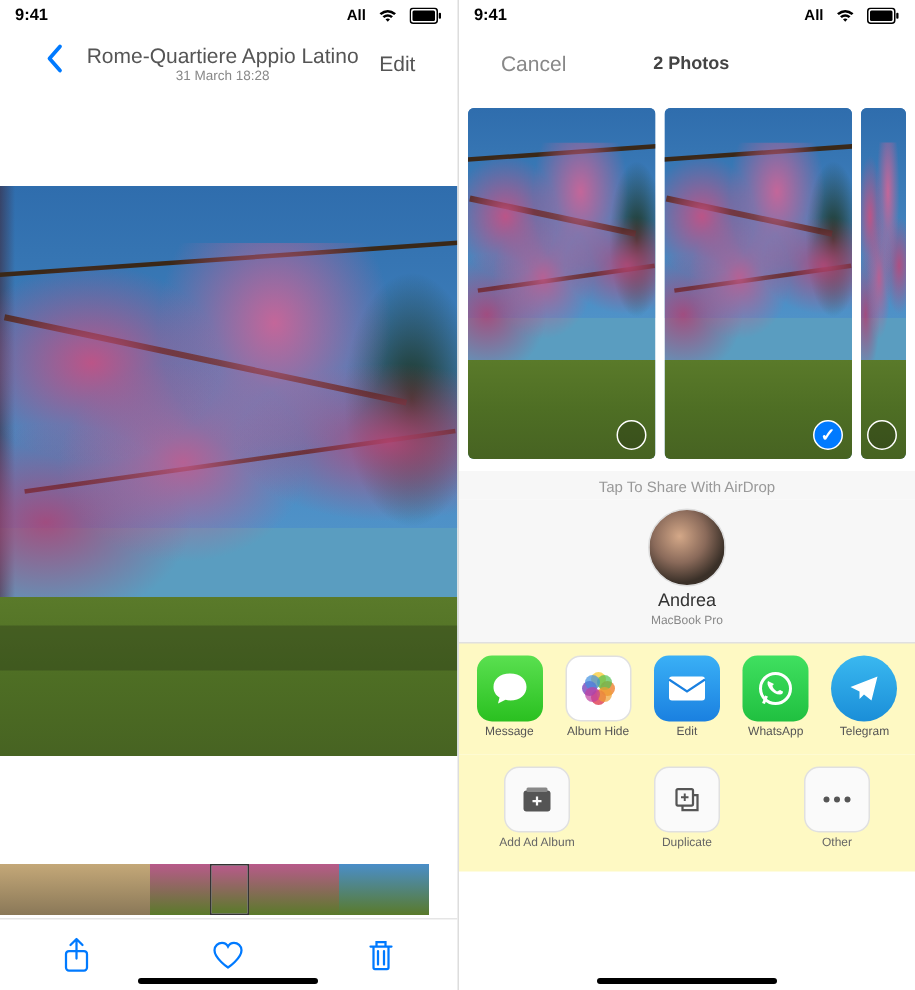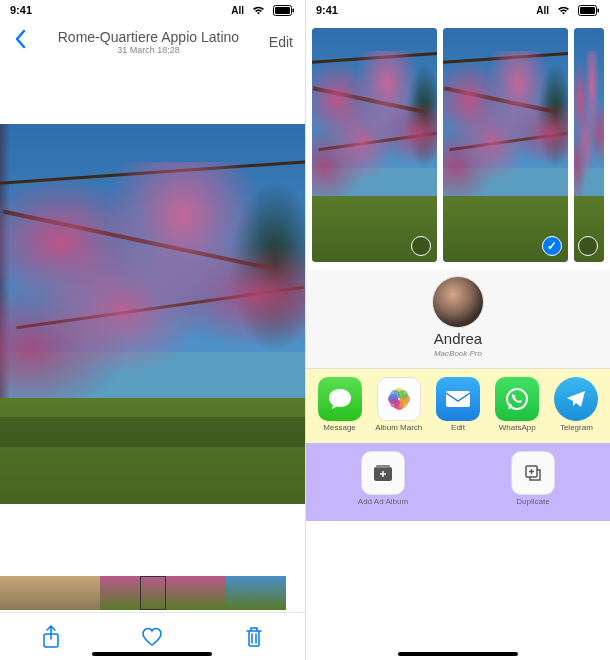--- a/index.html
+++ b/index.html
@@ -4,21 +4,21 @@
 <style>
   * { margin: 0; padding: 0; box-sizing: border-box; font-family: -apple-system, BlinkMacSystemFont, "Helvetica Neue", sans-serif; }
   body { width: 610px; height: 660px; background: #f2f2f2; overflow: hidden; display: flex; }
   .phone { width: 333px; height: 660px; background: #fff; position: relative; display: flex; flex-direction: column; }
   .phone + .phone { border-left: 1px solid #ddd; }
 
   .status-bar { height: 20px; display: flex; align-items: center; justify-content: space-between; padding: 0 10px; font-size: 11px; font-weight: 600; }
   .status-right { display: flex; align-items: center; gap: 8px; font-size: 10px; justify-content: flex-end; }
   .status-right svg { display: block; }
 
-  .nav-bar { height: 44px; display: flex; align-items: center; padding: 0 8px; position: relative; }
+  .nav-bar { height: 44px; display: flex; align-items: center; padding: 0 24px; position: relative; }
   .nav-back { color: #007aff; font-size: 22px; padding: 0 6px; }
   .nav-title { flex: 1; text-align: center; font-size: 14px; color: #555; font-weight: 500; white-space: nowrap; overflow: hidden; }
   .nav-title-small { font-size: 9px; color: #888; display: block; }
   .nav-edit { font-size: 14px; color: #555; padding: 0 4px; }
   .nav-cancel { font-size: 14px; color: #888; padding: 0 4px; }
   .nav-count { flex: 1; text-align: center; font-size: 12px; font-weight: 600; color: #444; }
 
   .main-photo { width: 100%; flex: 1; position: relative; background: #fff; }
   .main-photo .gap { height: 60px; background: #fff; }
   .photo-img { width: 100%; height: 380px; background: linear-gradient(to bottom, #3b7ab8 0%, #4a8ec9 30%, #5a9dc0 45%); position: relative; overflow: hidden; }
@@ -51,34 +51,34 @@
   .share-thumb { flex: 1; position: relative; border-radius: 4px; overflow: hidden; }
   .share-thumb .photo-img { height: 100%; }
   .sel-circle { position: absolute; bottom: 6px; right: 6px; width: 20px; height: 20px; border-radius: 50%; border: 1.5px solid #fff; background: rgba(0,0,0,0.2); }
   .sel-circle.on { background: #007aff; border-color: #fff; display:flex; align-items:center; justify-content:center; }
   .sel-circle.on::after { content:"✓"; color:#fff; font-size:12px; font-weight:bold; }
   .share-thumb.narrow { flex: 0 0 30px; }
 
   .airdrop-row { text-align: center; font-size: 10px; color: #999; padding: 6px 0 2px; background: #f7f7f7; }
   .airdrop-contact { display: flex; flex-direction: column; align-items: center; gap: 2px; padding: 6px 0 10px; background: #f7f7f7; }
   .avatar { width: 52px; height: 52px; border-radius: 50%; background: radial-gradient(circle at 40% 35%, #d4a888 0%, #8a6a5a 40%, #3a3028 70%); border: 1px solid #ddd; }
-  .contact-name { font-size: 15px; color: #333; }
-  .contact-dev { font-size: 8px; color: #888; font-style: italic; }
+  .contact-name { font-size: 12px; color: #333; }
+  .contact-dev { font-size: 8px; color: #888; }
 
   .app-row { display: flex; padding: 8px 4px 10px; background: #fef9c3; border-top: 0.5px solid #e0e0e0; }
   .app-item { flex: 1; display: flex; flex-direction: column; align-items: center; gap: 3px; }
   .app-icon { width: 44px; height: 44px; border-radius: 10px; display: flex; align-items: center; justify-content: center; }
   .app-label { font-size: 8px; color: #555; text-align: center; line-height: 1.1; }
   .ic-msg { background: linear-gradient(#5ae050,#2ac020); }
   .ic-photos { background: #fff; border:0.5px solid #e0e0e0; }
   .ic-mail { background: linear-gradient(#3ab0f6,#1a80e0); }
   .ic-tg { background: linear-gradient(#3ab8f0,#1a8ed8); border-radius:50%; }
   .ic-wa { background: linear-gradient(#40e060,#20c040); }
 
-  .action-row { display: flex; padding: 8px 4px 14px; background: #c4b5fd; gap: 4px; }
+  .action-row { display: flex; padding: 8px 4px 14px; background: #fef9c3; gap: 4px; }
   .action-item { flex: 1; display: flex; flex-direction: column; align-items: center; gap: 3px; }
   .action-btn { width: 44px; height: 44px; border-radius: 10px; background: #fafafa; border: 0.5px solid #e0e0e0; display: flex; align-items: center; justify-content: center; color: #555; }
   .action-label { font-size: 8px; color: #666; text-align: center; line-height: 1.1; }
 </style>
 </head>
 <body>
 
 <div class="phone">
   <div class="status-bar">
     <span>9:41</span>
@@ -171,20 +171,25 @@
           <path d="M6.5 9.5 L8 7.8 Q6.5 6.8 5 7.8 Z M3 5.8 Q6.5 3.2 10 5.8 L8.8 7 Q6.5 5.2 4.2 7 Z M1 3.8 Q6.5 -0.5 12 3.8 L10.8 5 Q6.5 1.5 2.2 5 Z" fill="#000"></path>
         </svg>
       <svg width="22" height="11" viewBox="0 0 22 11">
           <rect x="0.5" y="0.5" width="18" height="10" rx="2" fill="none" stroke="#000"></rect>
           <rect x="2" y="2" width="15" height="7" rx="1" fill="#000"></rect>
           <rect x="19.5" y="3.5" width="1.5" height="4" rx="0.7" fill="#000"></rect>
         </svg>
     </span>
   </div>
 
+  <div class="nav-bar">
+    <span class="nav-cancel">Cancel</span>
+    <span class="nav-count">2 Photos</span>
+    <span style="width:46px"></span>
+  </div>
 
   <div class="share-thumbs">
     <div class="share-thumb">
       <div class="photo-img">
           <div class="sky"></div>
           <div class="tree-dark"></div>
           <div class="branch b1"></div>
           <div class="branch b2"></div>
           <div class="branch b3"></div>
           <div class="blossom"></div>
@@ -207,20 +212,21 @@
     <div class="share-thumb narrow">
       <div class="photo-img">
           <div class="sky"></div>
           <div class="blossom"></div>
           <div class="grass"></div>
         </div>
       <div class="sel-circle"></div>
     </div>
   </div>
 
+  <div class="airdrop-row">Tap To Share With AirDrop</div>
   <div class="airdrop-contact">
     <div class="avatar"></div>
     <span class="contact-name">Andrea</span>
     <span class="contact-dev">MacBook Pro</span>
   </div>
 
   <div class="app-row">
     <div class="app-item">
       <div class="app-icon ic-msg">
           <svg width="26" height="24" viewBox="0 0 26 24">
@@ -235,21 +241,21 @@
             <circle cx="15" cy="9" r="5" fill="#f8d04a" opacity="0.85"></circle>
             <circle cx="21" cy="15" r="5" fill="#f0883a" opacity="0.85"></circle>
             <circle cx="15" cy="21" r="5" fill="#e0485a" opacity="0.85"></circle>
             <circle cx="9" cy="15" r="5" fill="#8050c0" opacity="0.85"></circle>
             <circle cx="19" cy="11" r="5" fill="#50c050" opacity="0.7"></circle>
             <circle cx="11" cy="11" r="5" fill="#4090e0" opacity="0.7"></circle>
             <circle cx="19" cy="19" r="5" fill="#f0a030" opacity="0.7"></circle>
             <circle cx="11" cy="19" r="5" fill="#c040a0" opacity="0.7"></circle>
           </svg>
         </div>
-      <span class="app-label">Album March</span>
+      <span class="app-label">Album Hide</span>
     </div>
     <div class="app-item">
       <div class="app-icon ic-mail">
           <svg width="28" height="20" viewBox="0 0 28 20">
             <rect x="2" y="2" width="24" height="16" rx="2" fill="#fff"></rect>
             <path d="M2 4 L14 12 L26 4" stroke="#1a80e0" stroke-width="1.5" fill="none"></path>
           </svg>
         </div>
       <span class="app-label">Edit</span>
     </div>
@@ -287,16 +293,26 @@
     <div class="action-item">
       <div class="action-btn">
           <svg width="20" height="20" viewBox="0 0 20 20">
             <rect x="3" y="3" width="11" height="11" rx="1" fill="none" stroke="#555" stroke-width="1.5"></rect>
             <path d="M7 14 L7 17 L17 17 L17 7 L14 7" fill="none" stroke="#555" stroke-width="1.5"></path>
             <path d="M8.5 6 L8.5 11 M6 8.5 L11 8.5" stroke="#555" stroke-width="1.3"></path>
           </svg>
         </div>
       <span class="action-label">Duplicate</span>
     </div>
+    <div class="action-item">
+      <div class="action-btn">
+          <svg width="22" height="6" viewBox="0 0 22 6">
+            <circle cx="4" cy="3" r="2" fill="#555"></circle>
+            <circle cx="11" cy="3" r="2" fill="#555"></circle>
+            <circle cx="18" cy="3" r="2" fill="#555"></circle>
+          </svg>
+        </div>
+      <span class="action-label">Other</span>
+    </div>
   </div>
 
   <div class="home-ind"></div>
 </div>
 
 </body></html>

